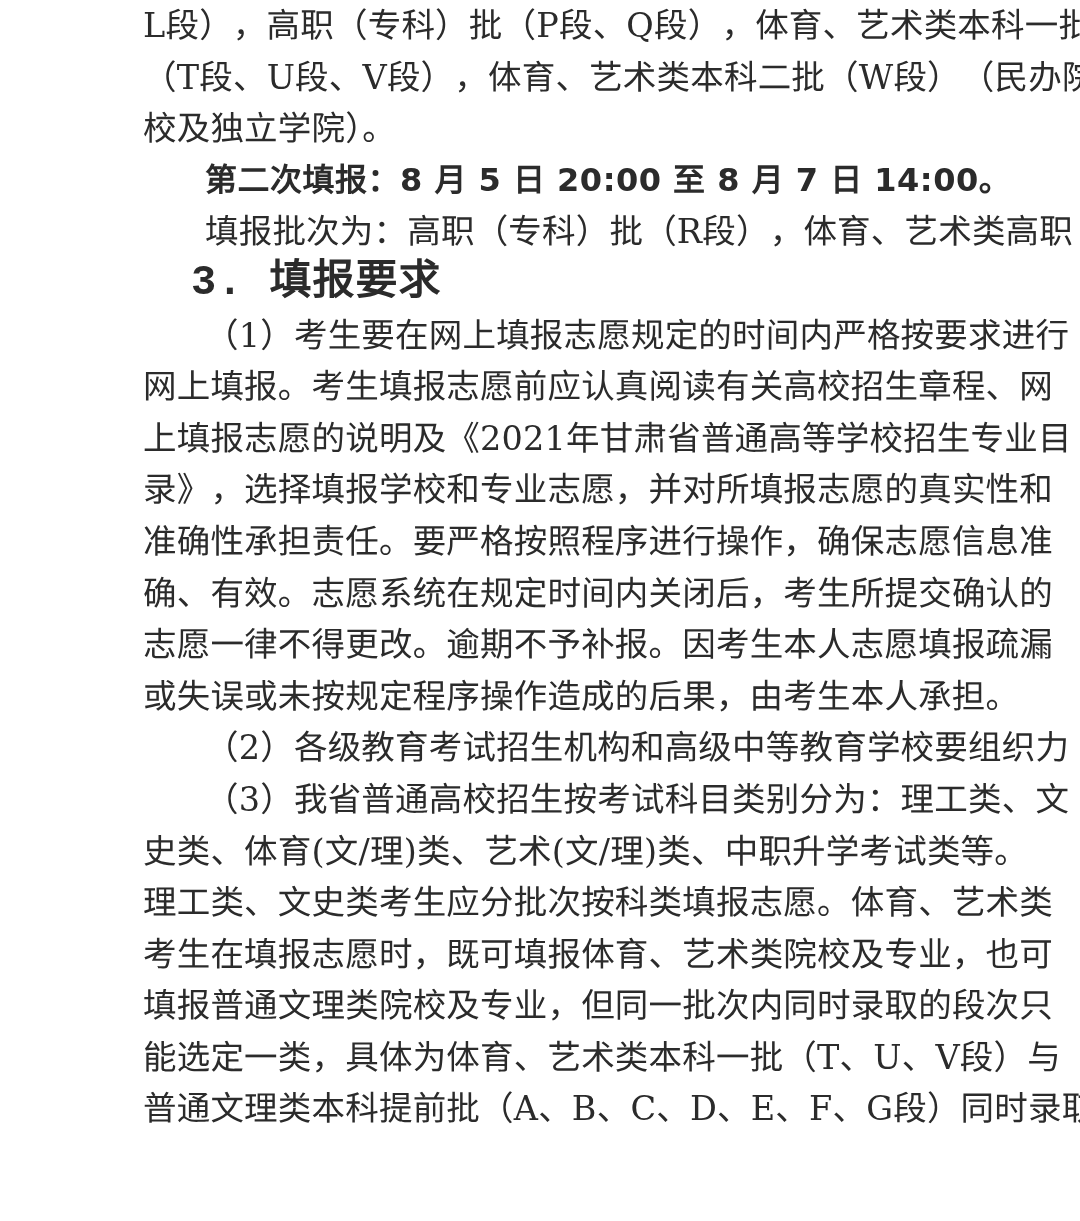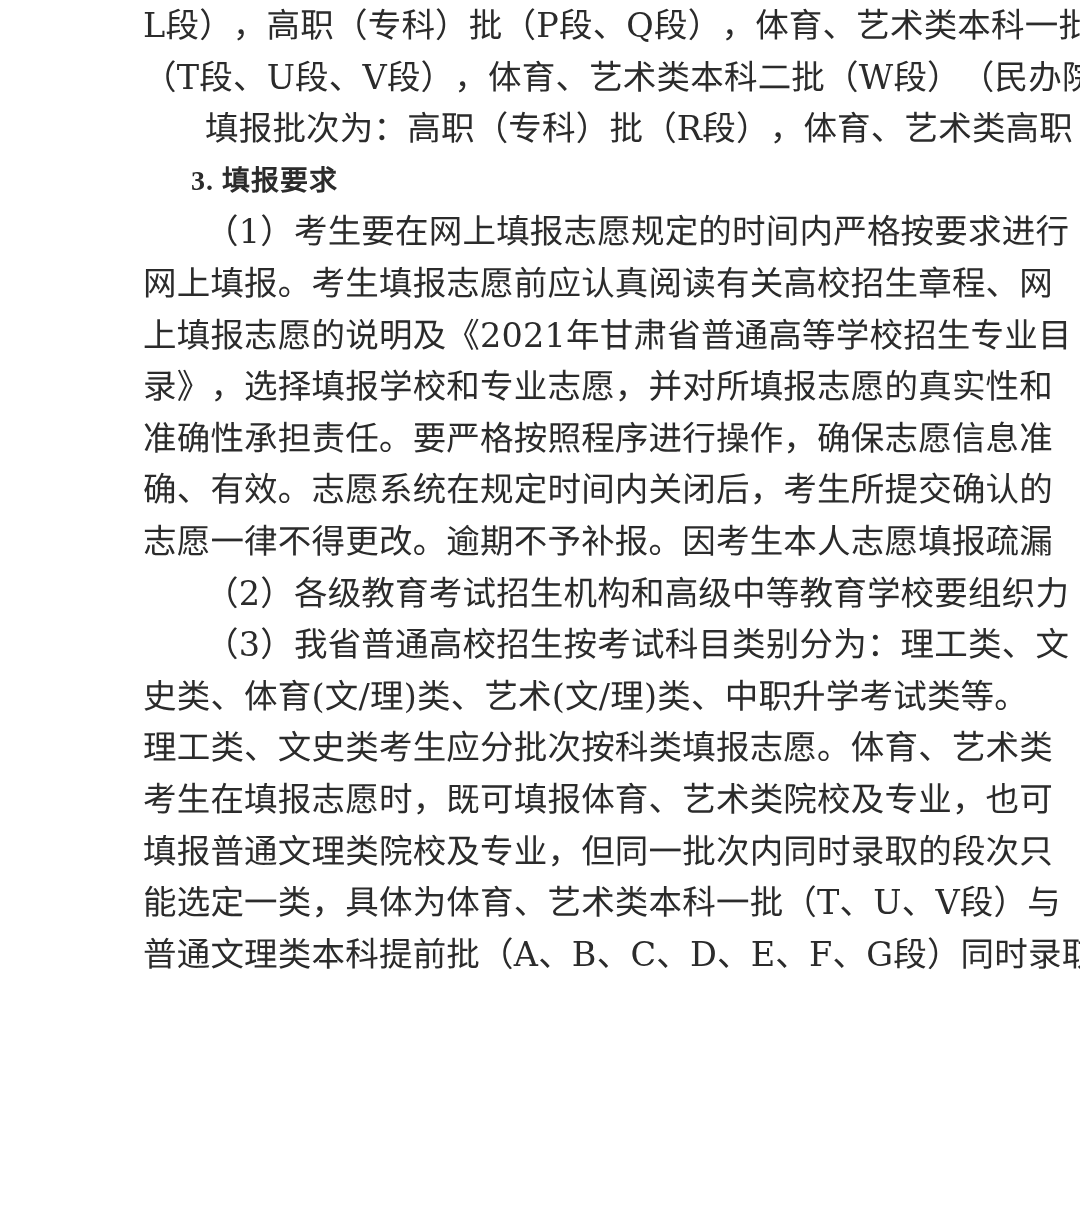--- a/index.html
+++ b/index.html
@@ -60,22 +60,22 @@
 
   .line.bold {
     font-weight: bold;
     font-family: "DejaVu Sans", "Liberation Sans", sans-serif;
     font-size: 32px;
     letter-spacing: 0.5px;
   }
 
   .line.heading {
     font-weight: bold;
-    font-family: Liberation Serif, serif;
-    font-size: 28px;
+    font-family: Liberation Mono, monospace;
+    font-size: 42px;
     letter-spacing: 1px;
   }
 </style>
 </head>
 <body>
 
 <div class="page">
   <div class="text-column">
 
     <div>
@@ -141,22 +141,30 @@
           <span>（</span>
           <span>W</span>
           <span> </span>
           <span>段</span>
           <span>）</span>
           <span>（</span>
           <span>民</span>
           <span>办</span>
           <span>院</span>
         </div>
+      <div class="line">
+        <span>校及独立学院）。</span>
+      </div>
     </div>
 
+    <div>
+      <div class="line bold indent">
+        <span>第二次填报：8 月 5 日 20:00 至 8 月 7 日 14:00。</span>
+      </div>
+    </div>
 
     <div>
       <div class="line justify indent">
           <span>填</span>
           <span>报</span>
           <span>批</span>
           <span>次</span>
           <span>为</span>
           <span>：</span>
           <span>高</span>
@@ -388,20 +396,23 @@
           <span>生</span>
           <span>本</span>
           <span>人</span>
           <span>志</span>
           <span>愿</span>
           <span>填</span>
           <span>报</span>
           <span>疏</span>
           <span>漏</span>
         </div>
+      <div class="line">
+        <span>或失误或未按规定程序操作造成的后果，由考生本人承担。</span>
+      </div>
     </div>
 
     <div>
       <div class="line justify indent">
           <span>（</span>
           <span>2</span>
           <span>）</span>
           <span>各</span>
           <span>级</span>
           <span>教</span>

